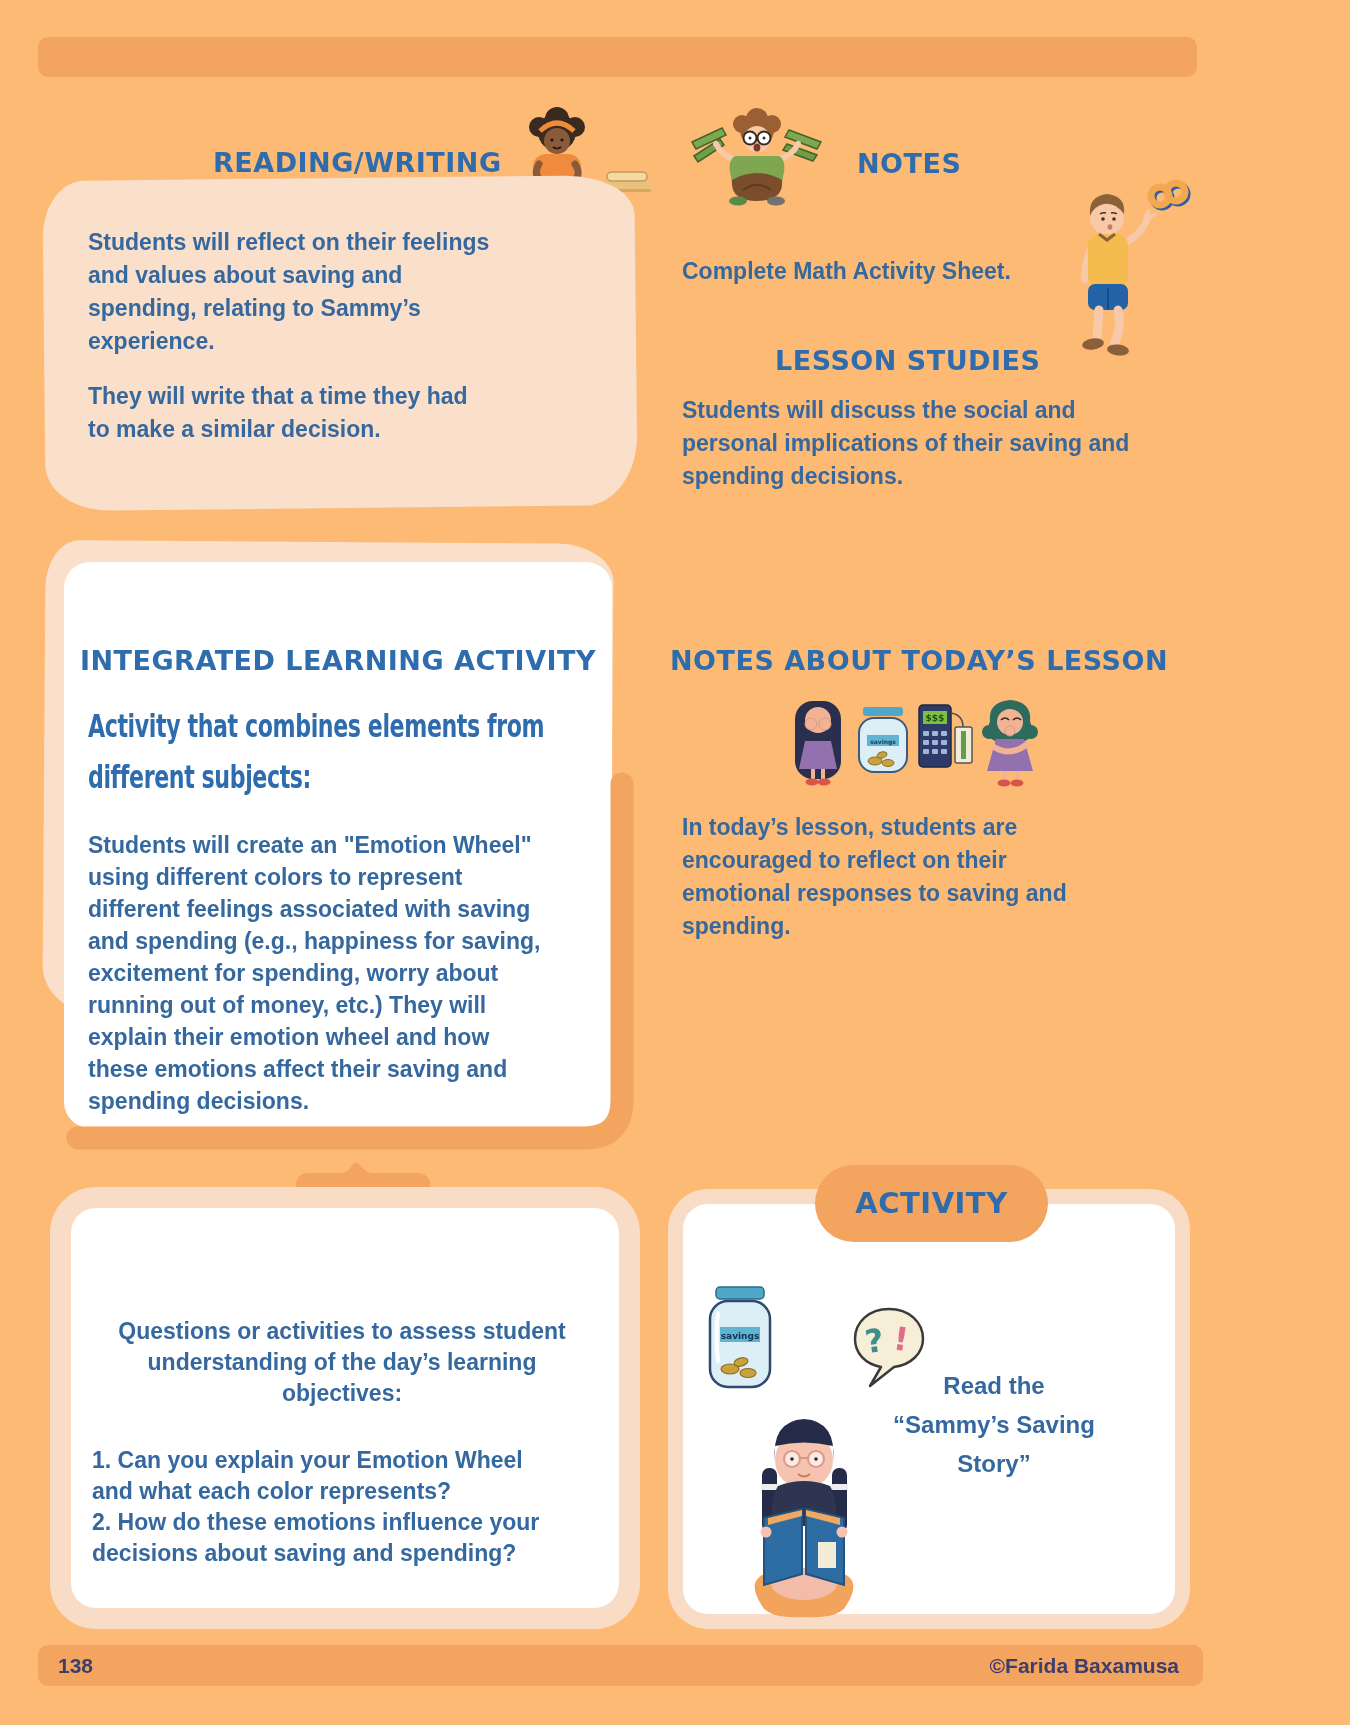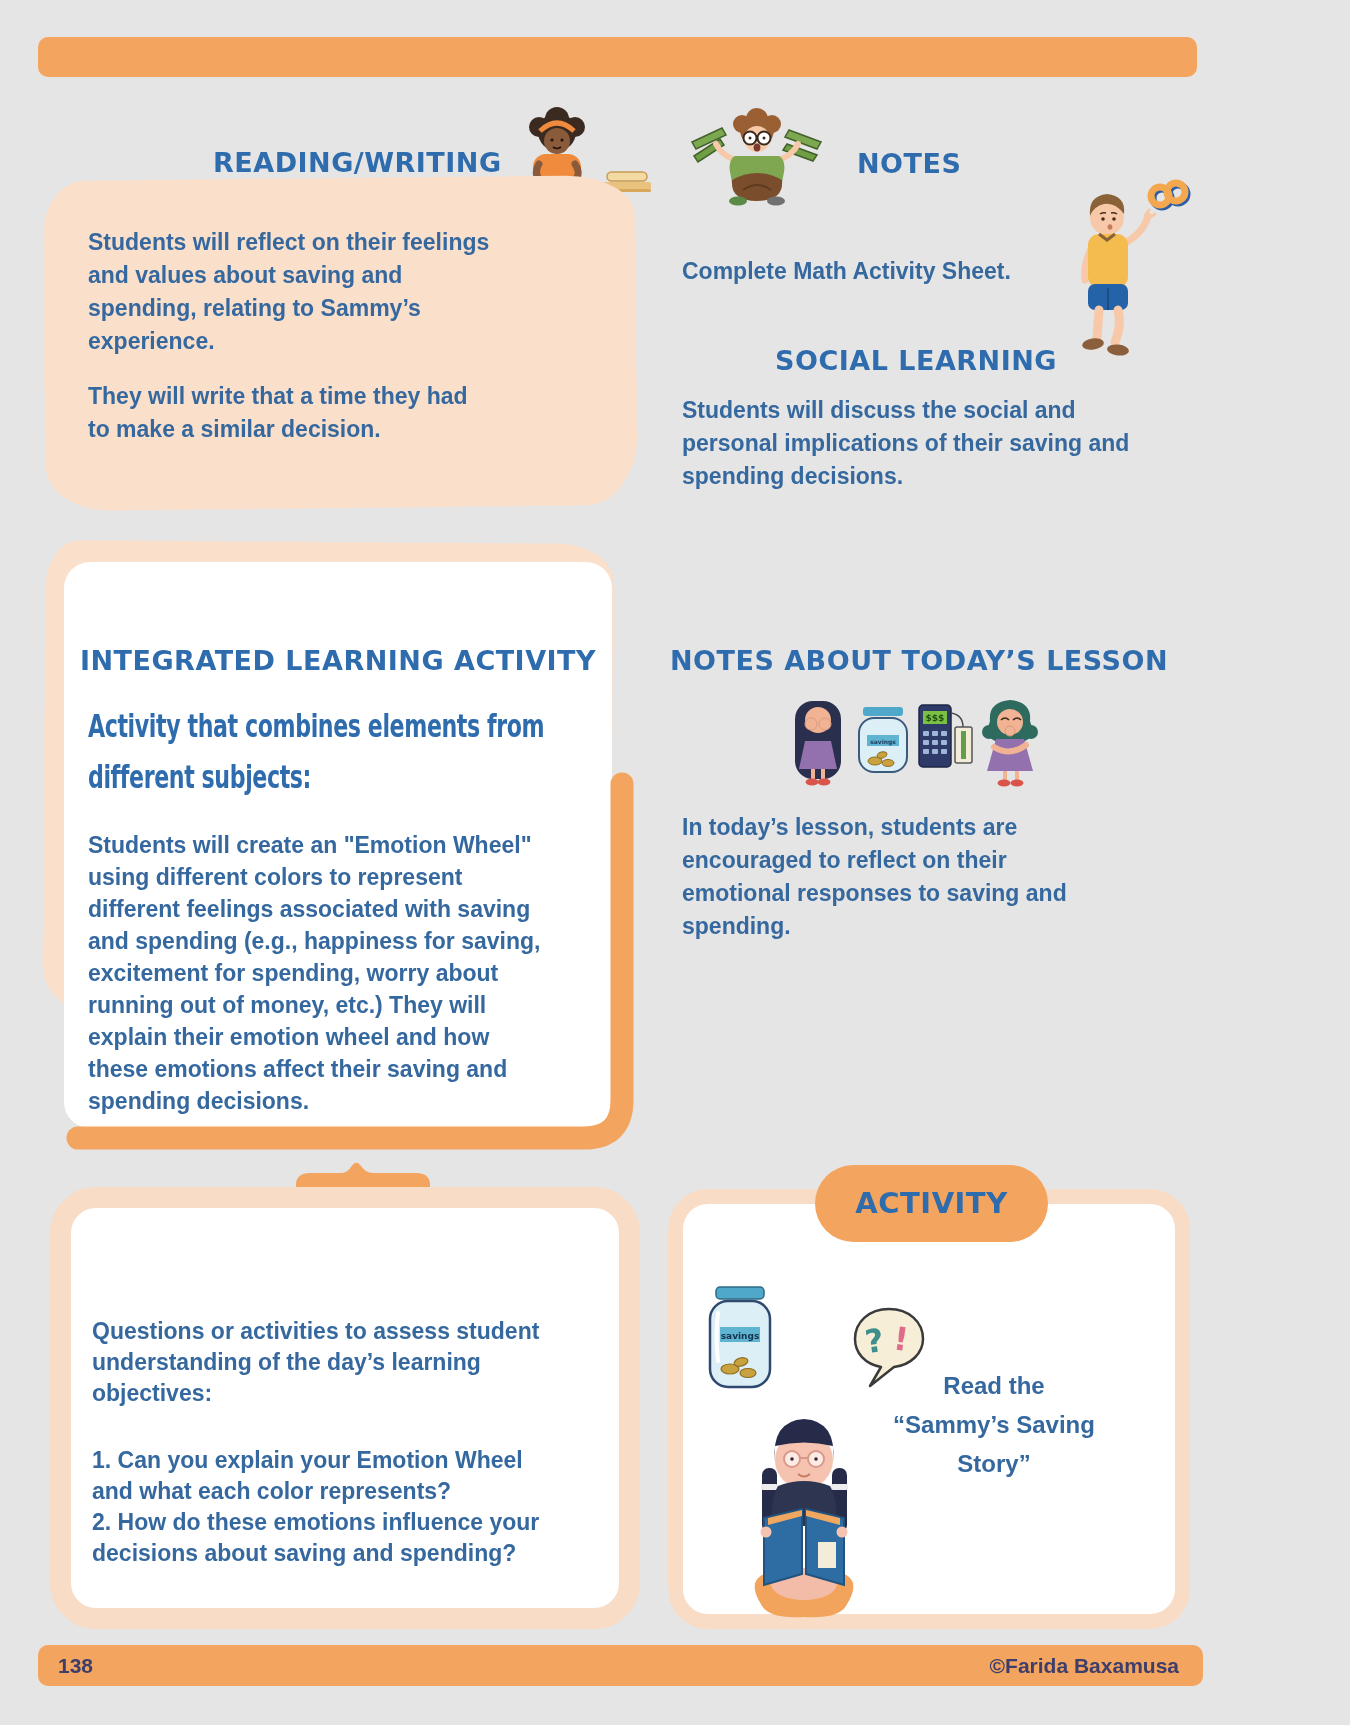--- a/index.html
+++ b/index.html
@@ -4,21 +4,21 @@
 <style>
   :root{
     --orange:#F3A45E;
     --peach:#F8DCC6;
     --peach2:#FADFCB;
     --hblue:#2E6CAE;
     --bblue:#35689E;
     --footer:#3E3E6B;
   }
   html,body{margin:0;padding:0;background:#ffffff;}
-  .page{position:relative;width:1350px;height:1725px;background:#e5e5e5;overflow:hidden;
+  .page{position:relative;width:1350px;height:1725px;background:#fdba74;overflow:hidden;
         font-family:"Liberation Sans",sans-serif;}
   .abs{position:absolute;}
   .display{font-family:"DejaVu Sans",sans-serif;font-weight:bold;color:var(--hblue);
            letter-spacing:.5px;font-size:27px;white-space:nowrap;line-height:1.15;}
   .display.center{white-space:nowrap;text-align:center;}
   .body-txt{font-family:"Liberation Sans",sans-serif;font-weight:700;color:var(--bblue);
             font-size:23px;line-height:33px;white-space:pre-line;}
   .bar{background:var(--orange);border-radius:10px;}
   .blob1{background:var(--peach2);border-radius:42px 70px 52px 64px / 56px 40px 70px 46px;
          transform:rotate(-.6deg);}
@@ -117,21 +117,21 @@
     <rect x="33" y="64" width="40" height="54" rx="11" fill="#F4BC4F"></rect>
     <path d="M44,64 L52,70 L60,64" stroke="#8B6238" stroke-width="3" fill="none"></path>
     <rect x="33" y="114" width="40" height="26" rx="7" fill="#2563A8"></rect>
     <line x1="53" y1="118" x2="53" y2="140" stroke="#1C4C84" stroke-width="2"></line>
     <path d="M44,140 L42,168" stroke="#F7C9A8" stroke-width="9" stroke-linecap="round"></path>
     <path d="M63,140 Q67,156 60,172" stroke="#F7C9A8" stroke-width="9" stroke-linecap="round"></path>
     <ellipse cx="38" cy="174" rx="11" ry="5.5" fill="#8B5E3C" transform="rotate(-8 38 174)"></ellipse>
     <ellipse cx="63" cy="180" rx="11" ry="5.5" fill="#8B5E3C" transform="rotate(6 63 180)"></ellipse>
   </svg>
 
-  <div class="abs display" style="left:775px;top:345px;">SOCIAL LEARNING</div>
+  <div class="abs display" style="left:775px;top:345px;">LESSON STUDIES</div>
 
   <div class="abs body-txt" style="left:682px;top:394px;width:520px;">Students will discuss the social and
 personal implications of their saving and
 spending decisions.</div>
 
   <div class="abs blob2" style="left:44px;top:542px;width:568px;height:478px;"></div>
   <div class="abs whitecard" style="left:64px;top:562px;width:548px;height:566px;"></div>
   <svg class="abs" style="left:50px;top:540px;" width="600" height="620" viewBox="0 0 600 620">
     <path d="M572,244 L572,560 Q572,598 534,598 L28,598" fill="none" stroke="#F3A45E" stroke-width="23" stroke-linecap="round" stroke-linejoin="round"></path>
   </svg>
@@ -208,21 +208,21 @@
   <div class="abs body-txt" style="left:682px;top:811px;width:520px;">In today’s lesson, students are
 encouraged to reflect on their
 emotional responses to saving and
 spending.</div>
 
   <svg class="abs" style="left:292px;top:1158px;" width="142" height="36" viewBox="0 0 142 36">
     <path d="M4,36 L4,27 Q4,15 18,15 L49,15 Q55,15 59,9 Q64,1 69,8 Q74,15 80,15 L124,15 Q138,15 138,27 L138,36 Z" fill="#F3A45E"></path>
   </svg>
 
   <div class="abs frame" style="left:50px;top:1187px;width:590px;height:442px;"></div>
-  <div class="abs body-txt" style="left:92px;top:1316px;width:500px;line-height:31px;">Questions or activities to assess student
+  <div class="abs body-txt" style="left:92px;top:1316px;width:500px;line-height:31px;text-align:center;">Questions or activities to assess student
 understanding of the day’s learning
 objectives:</div>
   <div class="abs body-txt" style="left:92px;top:1445px;width:500px;line-height:31px;">1. Can you explain your Emotion Wheel
 and what each color represents?
 2. How do these emotions influence your
 decisions about saving and spending?</div>
 
   <div class="abs frame thin" style="left:668px;top:1189px;width:522px;height:440px;"></div>
   <div class="abs pill" style="left:815px;top:1165px;width:233px;height:77px;">
     <span class="display" style="font-size:29px;text-align:center;">ACTIVITY</span>

